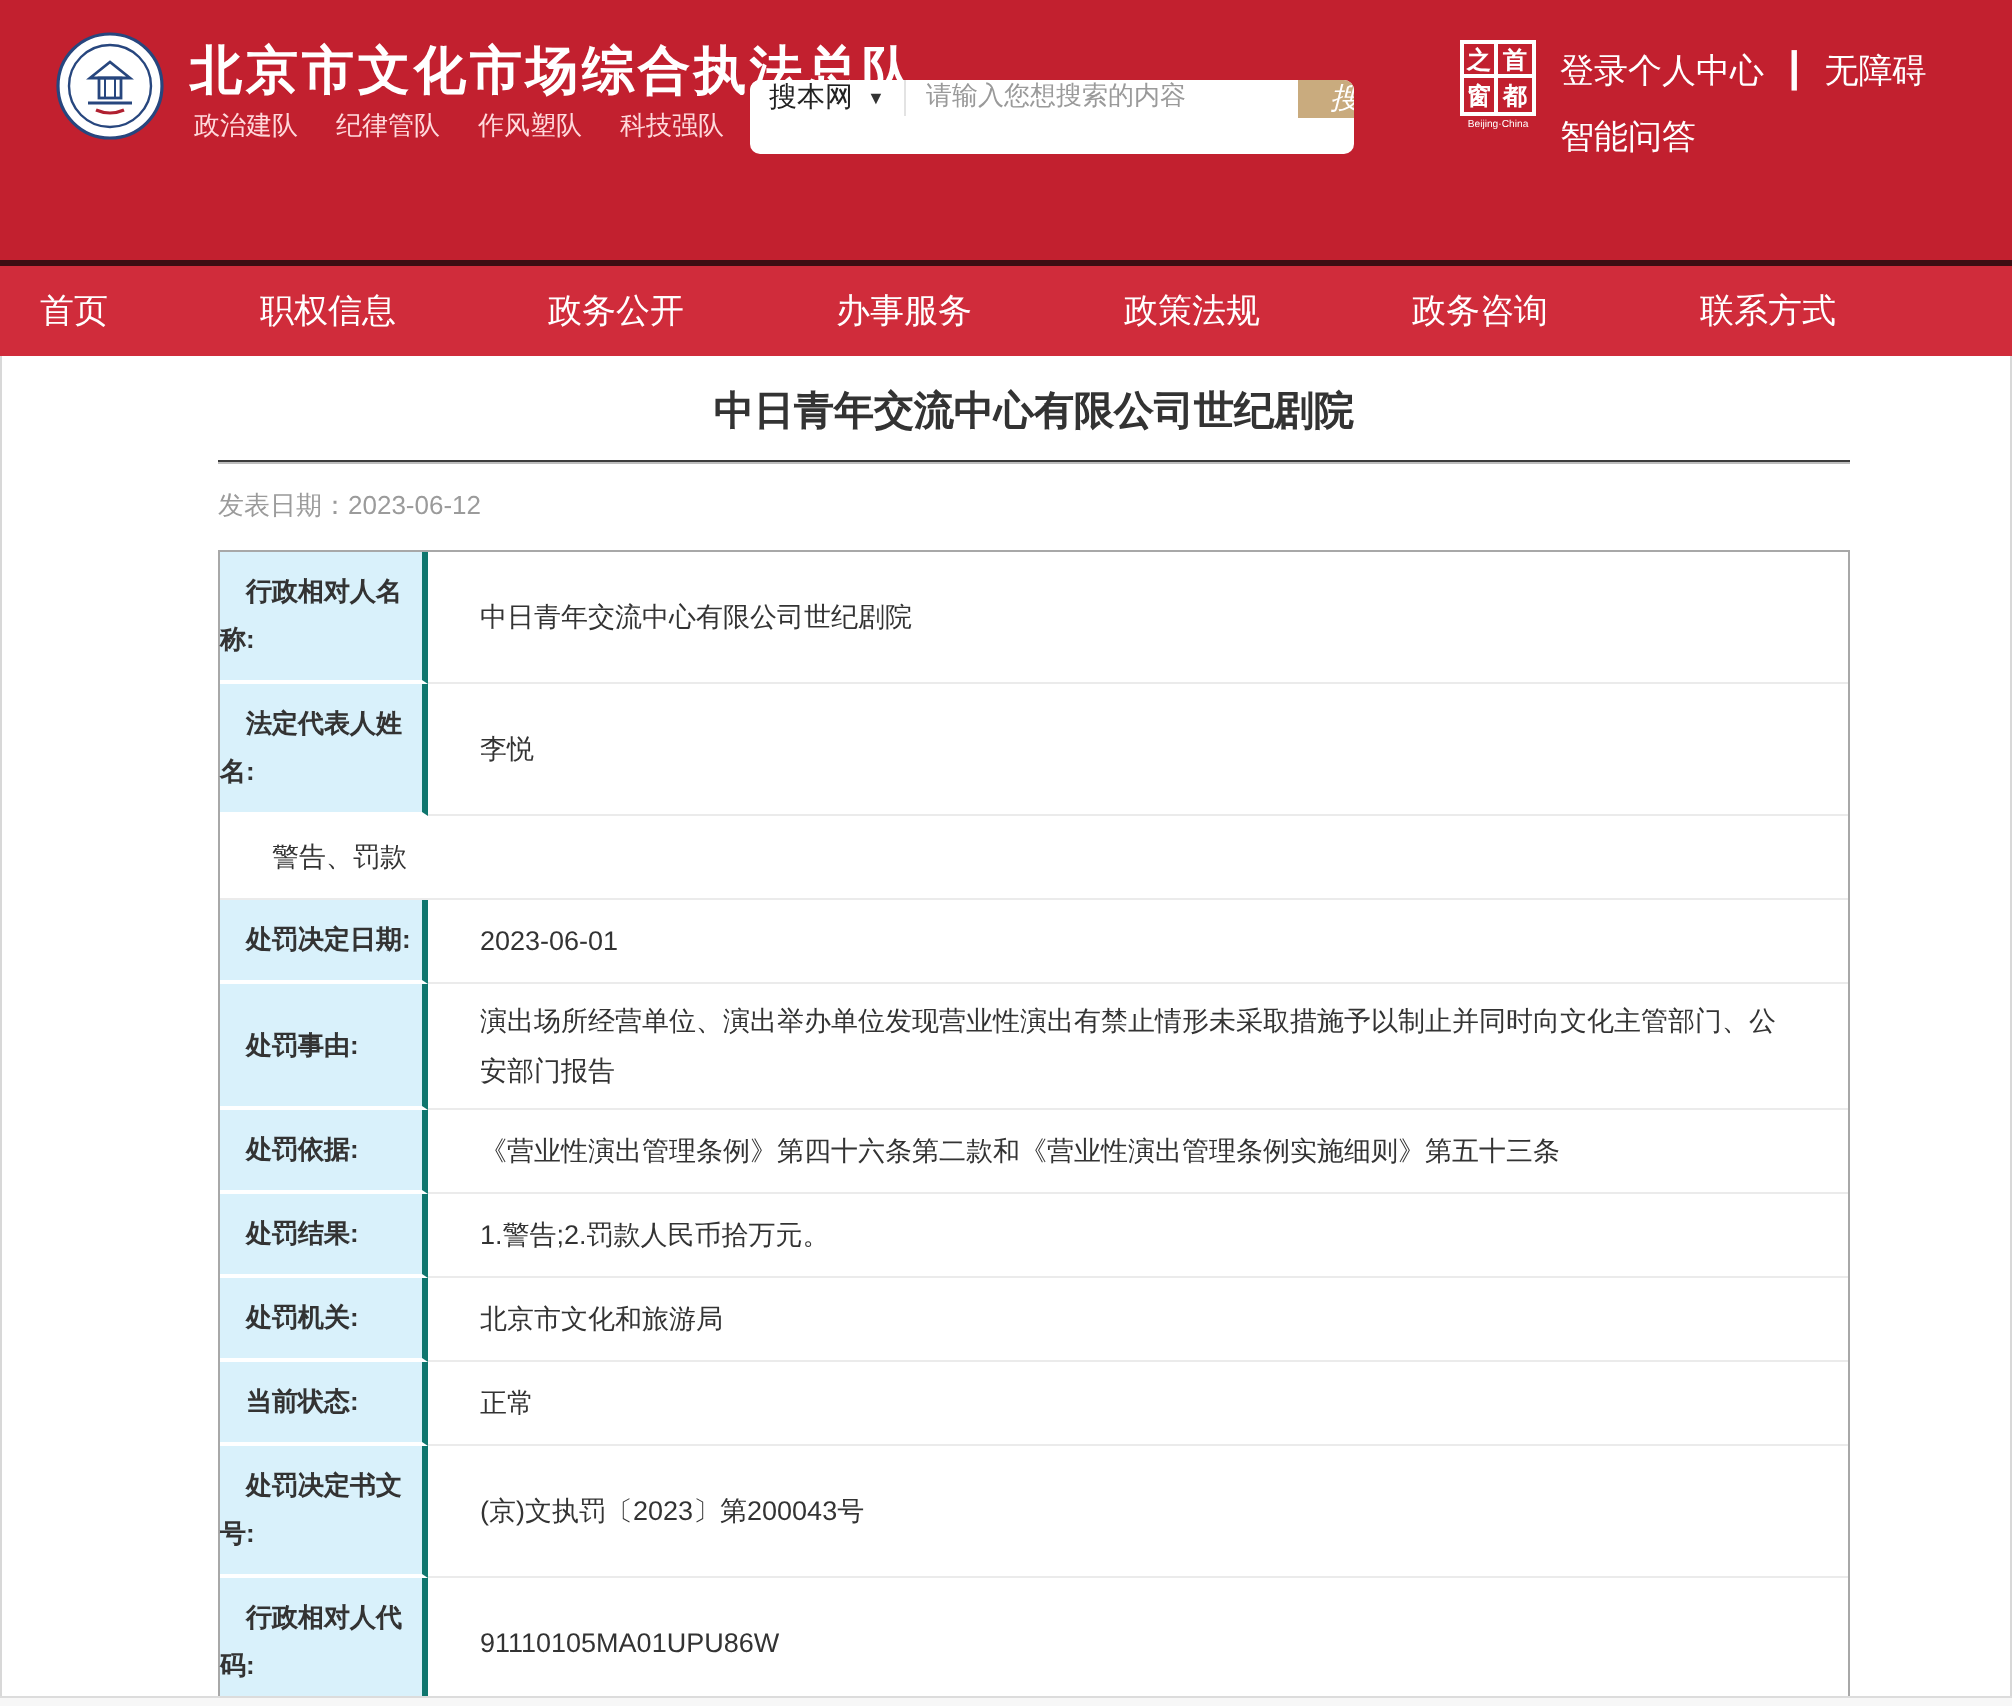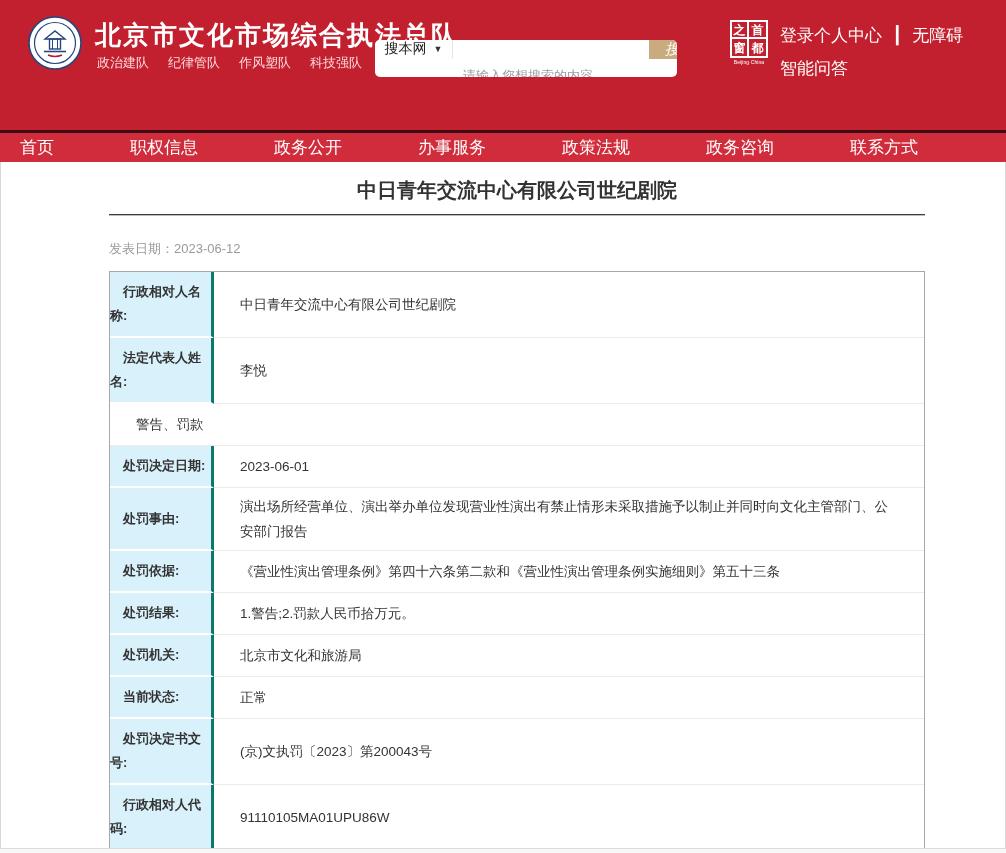--- a/index.html
+++ b/index.html
@@ -39,21 +39,20 @@
     flex: 0 0 78px;
     display: flex; align-items: center; justify-content: center; gap: 7px;
     font-size: 14px; color: #222; cursor: pointer;
     border-right: 1px solid #e3e3e3; background: #fff;
   }
   .search-scope .caret { font-size: 9px; color: #333; }
   .search-input {
     flex: 1; border: none; outline: none;
     font-size: 13px; padding: 0 10px; color: #333;
     font-family: "Liberation Sans", "DejaVu Sans", sans-serif;
-    margin-top: 28px;
   }
   .search-input::placeholder { color: #9a9a9a; }
   .search-btn {
     flex: 0 0 66px; border: none; cursor: pointer;
     background: #c9ab7e; color: #fff; font-size: 15px; letter-spacing: 2px;
     font-family: "Liberation Sans", "DejaVu Sans", sans-serif;
     border-radius: 0 5px 5px 0;
     font-style: italic;
   }
   .capital-logo { position: absolute; left: 727px; top: 20px; width: 44px; text-align: center; cursor: pointer; }
@@ -74,21 +73,21 @@
     transform: scale(0.85); transform-origin: center top;
   }
   .header-links { position: absolute; left: 780px; top: 24px; color: #fff; font-size: 17px; }
   .header-links .row1 { display: flex; align-items: center; gap: 10px; }
   .header-links a { color: #fff; text-decoration: none; cursor: pointer; }
   .header-links .sep { font-weight: bold; }
   .header-links .row2 { margin-top: 10px; }
 
   
   .main-nav {
-    height: 32px; background: #d02c3b;
+    height: 48px; background: #d02c3b;
     border-top: 3px solid #3d0d13;
     display: flex; align-items: center; justify-content: space-between;
     padding: 0 88px 0 20px;
   }
   .nav-item {
     color: #fff; font-size: 17px; text-decoration: none; cursor: pointer;
     white-space: nowrap;
   }
 
   
@@ -100,21 +99,21 @@
     background: #fff;
     padding: 16px 80px 0 108px;
   }
   .article-title {
     text-align: center;
     font-size: 20px; font-weight: bold; color: #333;
     line-height: 24px;
     margin-bottom: 12px;
   }
   .title-rule { height: 2px; background: #3c3c3c; border-bottom: 1px solid #bdbdbd; }
-  .pub-date { margin-top: 24px; font-size: 13px; color: #9b9b9b; height: 18px; }
+  .pub-date { margin-top: 12px; font-size: 13px; color: #9b9b9b; height: 18px; }
 
   .detail-table {
     margin-top: 13px;
     border: 1px solid #a8a8a8;
     background: #fff;
   }
   .t-row { display: flex; }
   .t-label {
     flex: 0 0 104px;
     background: #d9f1fb;

